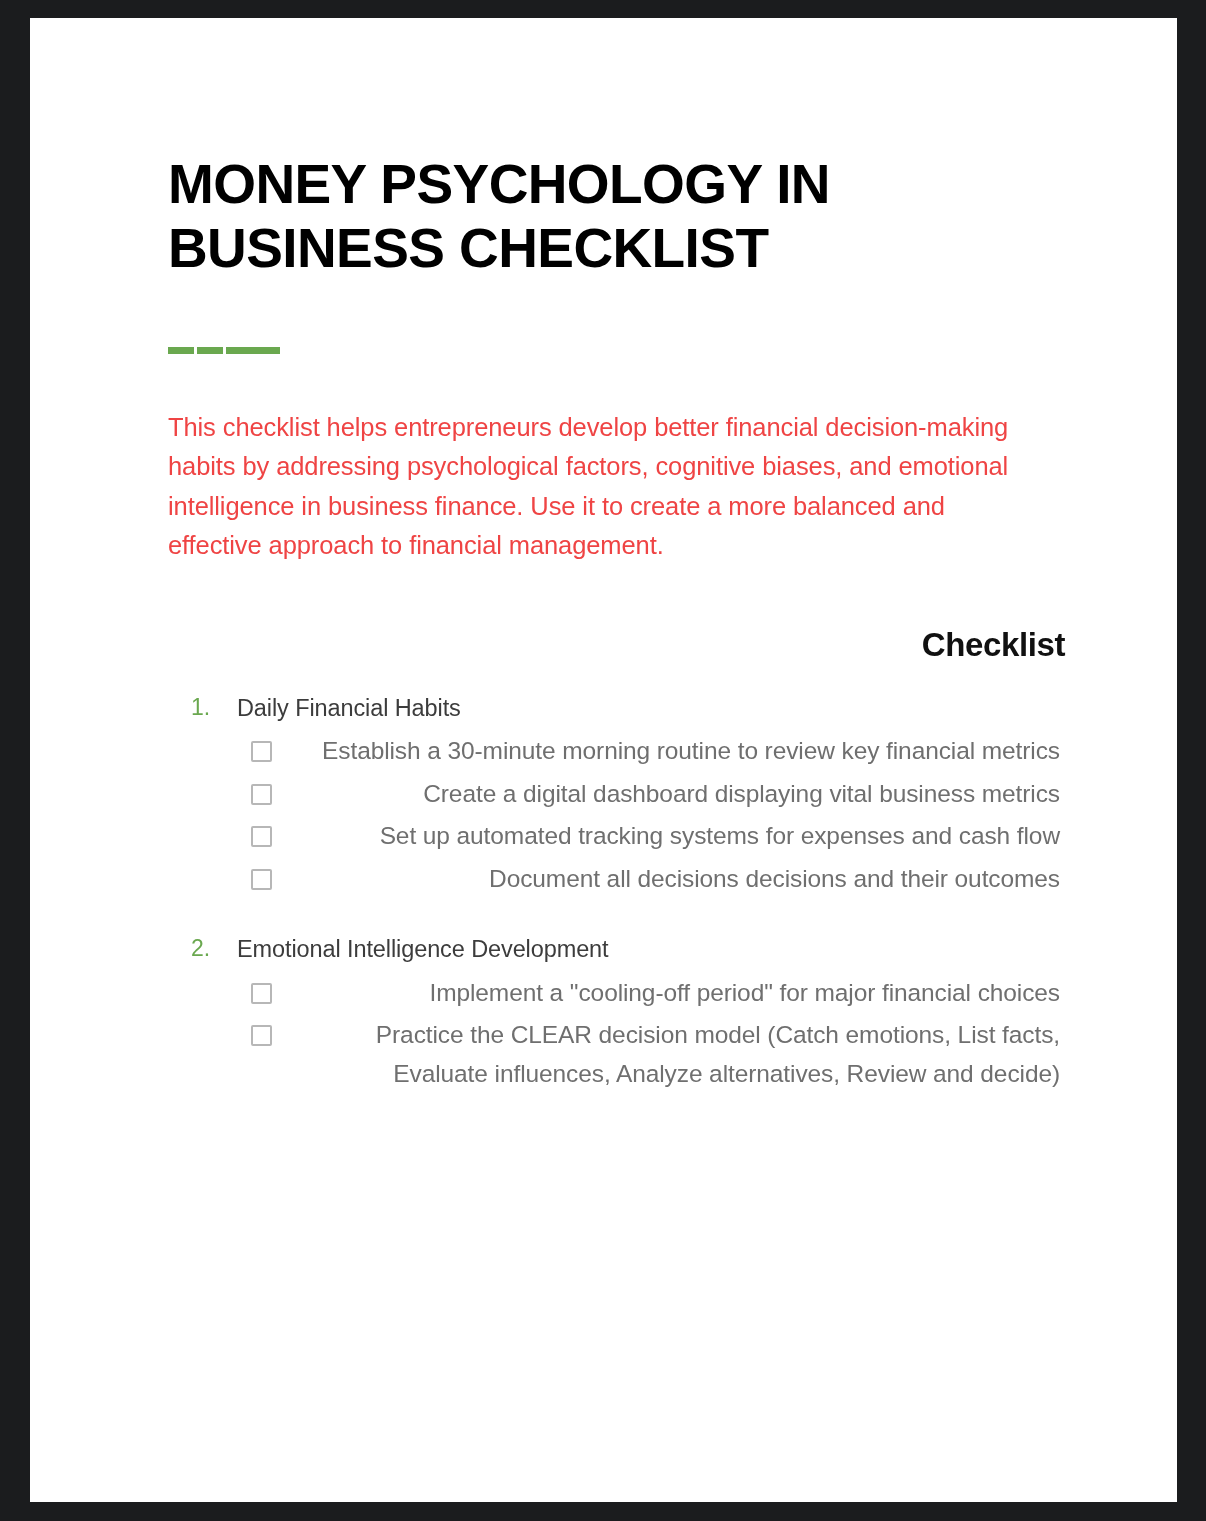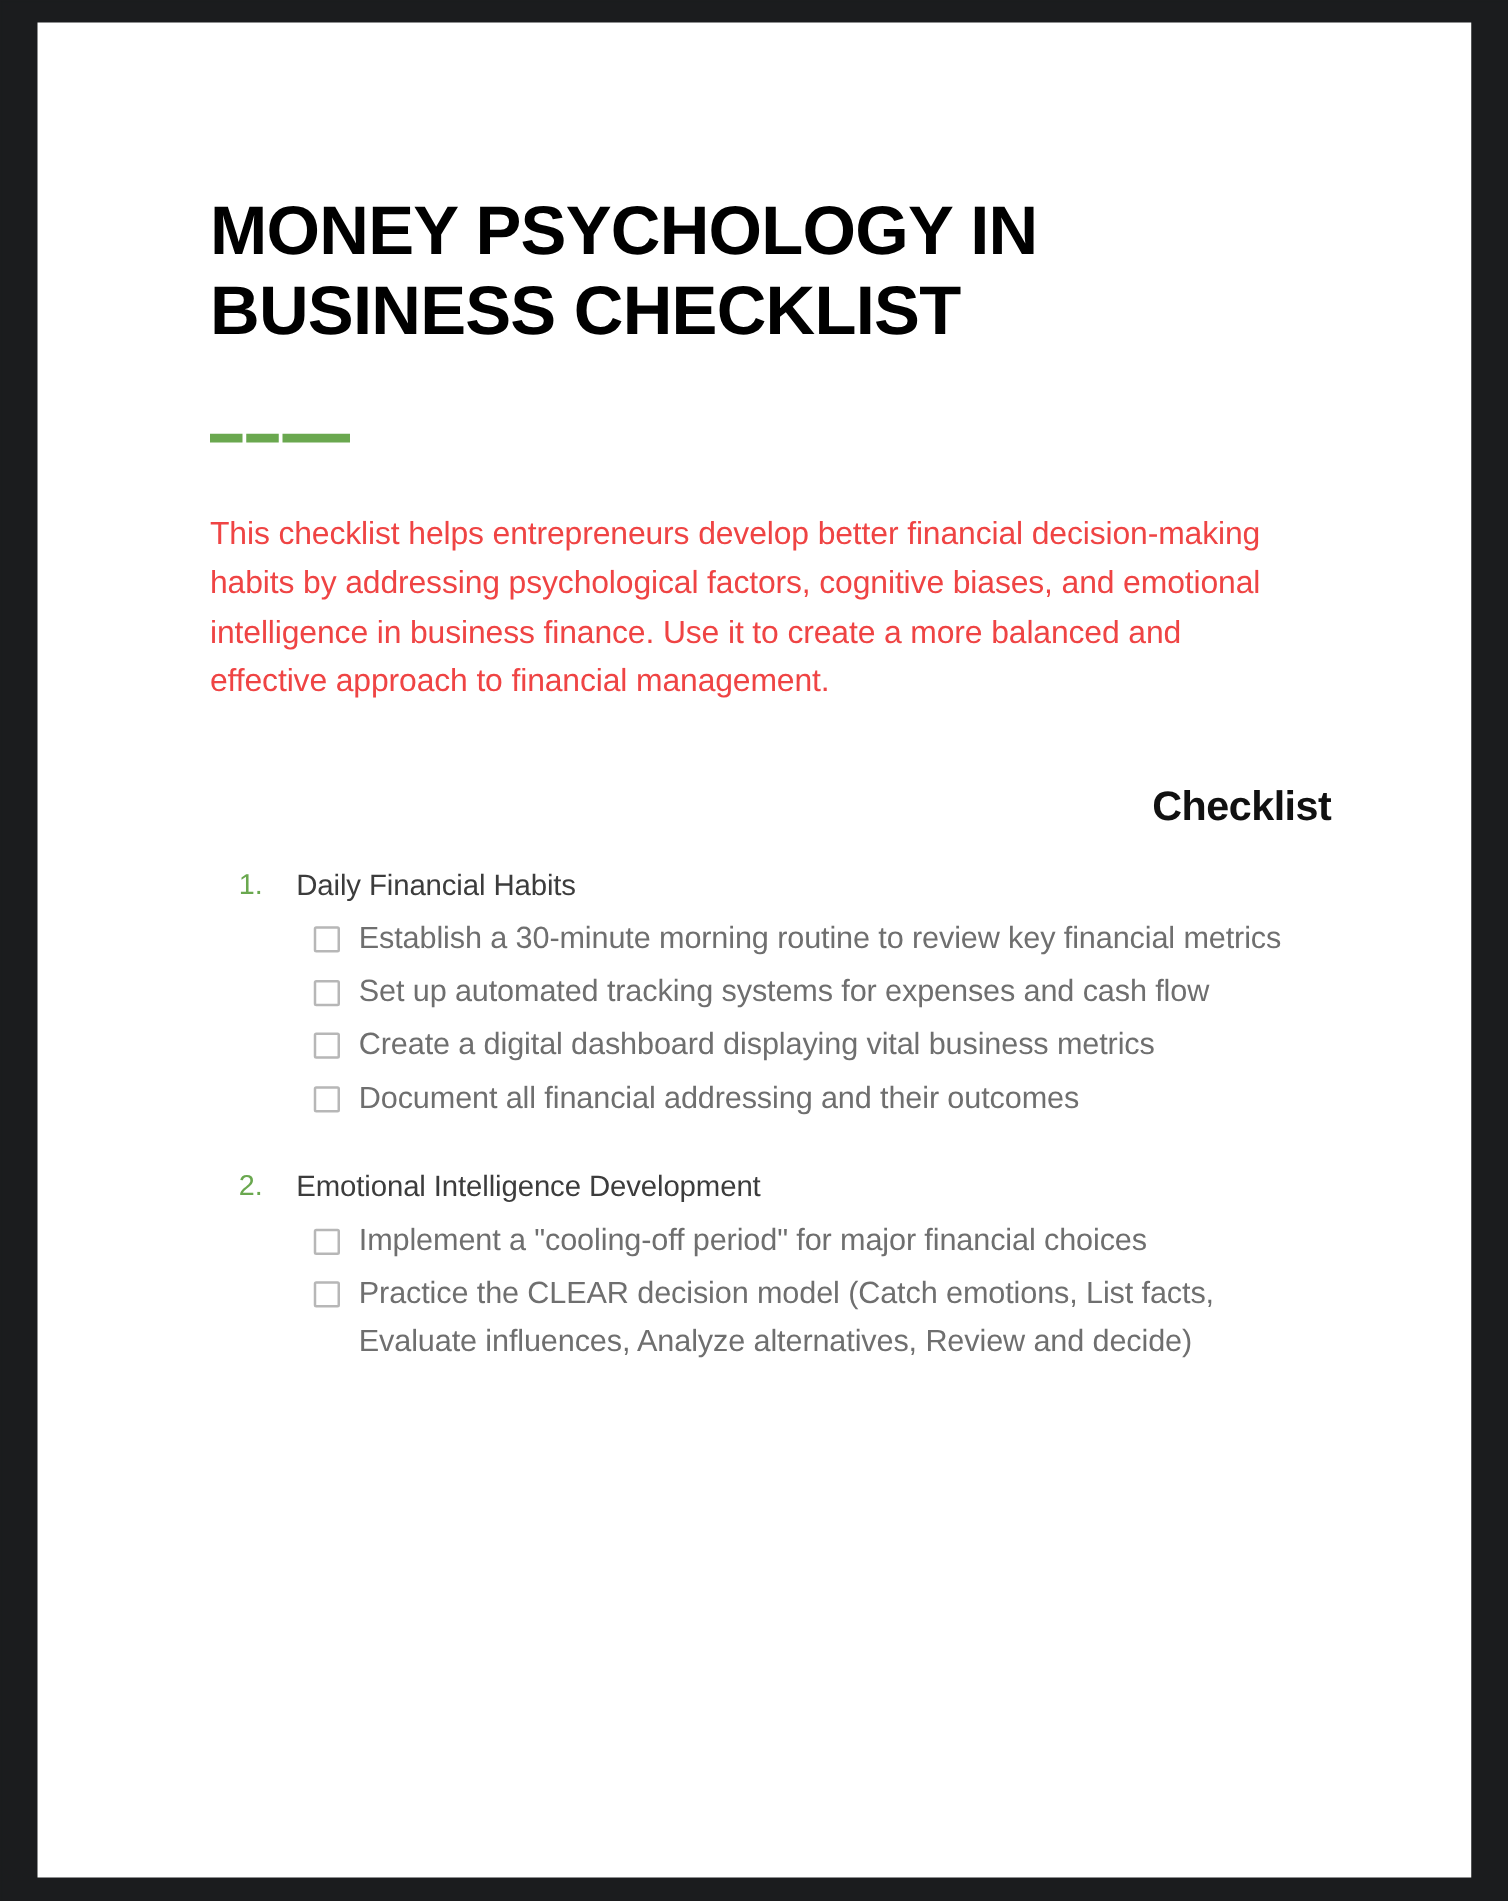--- a/index.html
+++ b/index.html
@@ -127,21 +127,21 @@
     flex: 0 0 auto;
     width: 21px;
     height: 21px;
     margin-top: 10px;
     margin-right: 14px;
     border: 2px solid #b7b7b7;
     border-radius: 2px;
     background: transparent;
   }
 
-  .task .task-text { flex: 1 1 auto; min-width: 0; }
+  .task .task-text { flex: 1 1 auto; min-width: 0; text-align: right; }
 
   
   .scrollbar-track {
     position: absolute;
     right: 0;
     top: 0;
     width: 31px;
     height: 1521px;
     background: transparent;
   }
@@ -171,29 +171,29 @@
             <div class="group-number">1.</div>
             <div class="group-body">
               <div class="group-title">Daily Financial Habits</div>
               <ul class="task-list">
                 <li class="task">
                   <span class="checkbox"></span>
                   <span class="task-text">Establish a 30-minute morning routine to review key financial metrics</span>
                 </li>
                 <li class="task">
                   <span class="checkbox"></span>
+                  <span class="task-text">Create a digital dashboard displaying vital business metrics</span>
+                </li>
+                <li class="task">
+                  <span class="checkbox"></span>
                   <span class="task-text">Set up automated tracking systems for expenses and cash flow</span>
                 </li>
                 <li class="task">
                   <span class="checkbox"></span>
-                  <span class="task-text">Create a digital dashboard displaying vital business metrics</span>
-                </li>
-                <li class="task">
-                  <span class="checkbox"></span>
-                  <span class="task-text">Document all financial addressing and their outcomes</span>
+                  <span class="task-text">Document all decisions decisions and their outcomes</span>
                 </li>
               </ul>
             </div>
           </li>
           <li class="checklist-group">
             <div class="group-number">2.</div>
             <div class="group-body">
               <div class="group-title">Emotional Intelligence Development</div>
               <ul class="task-list">
                 <li class="task">

